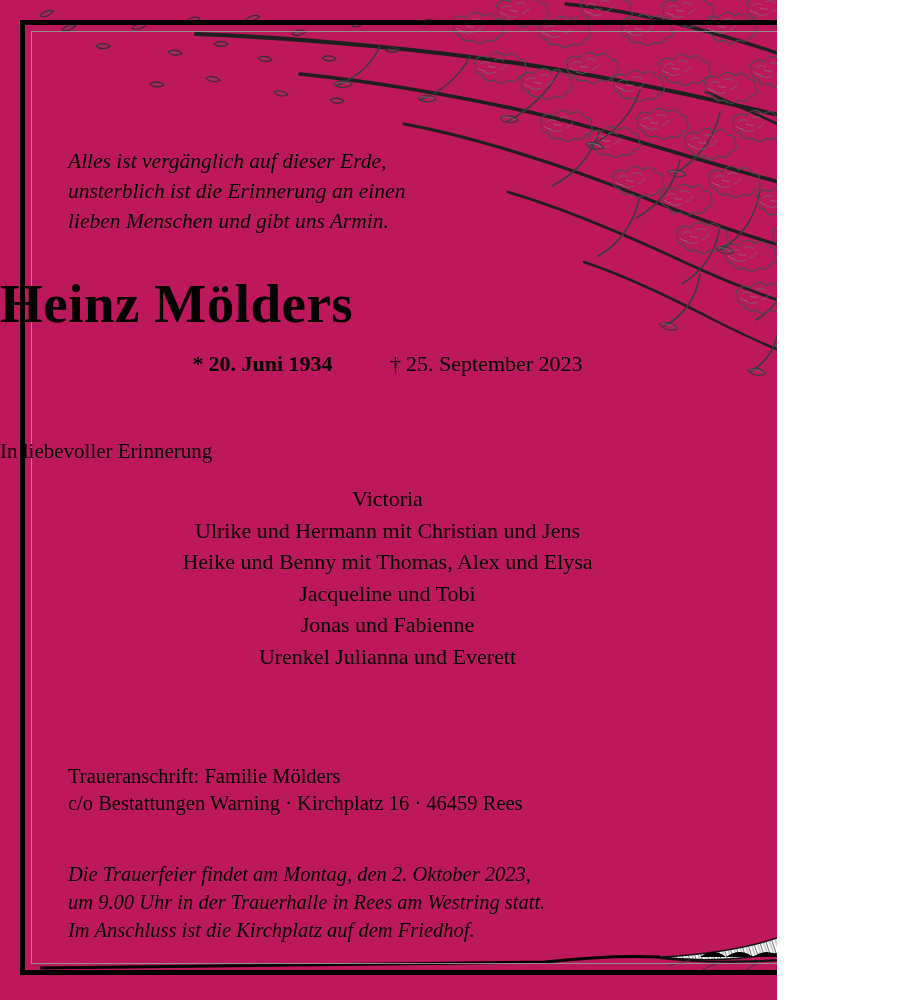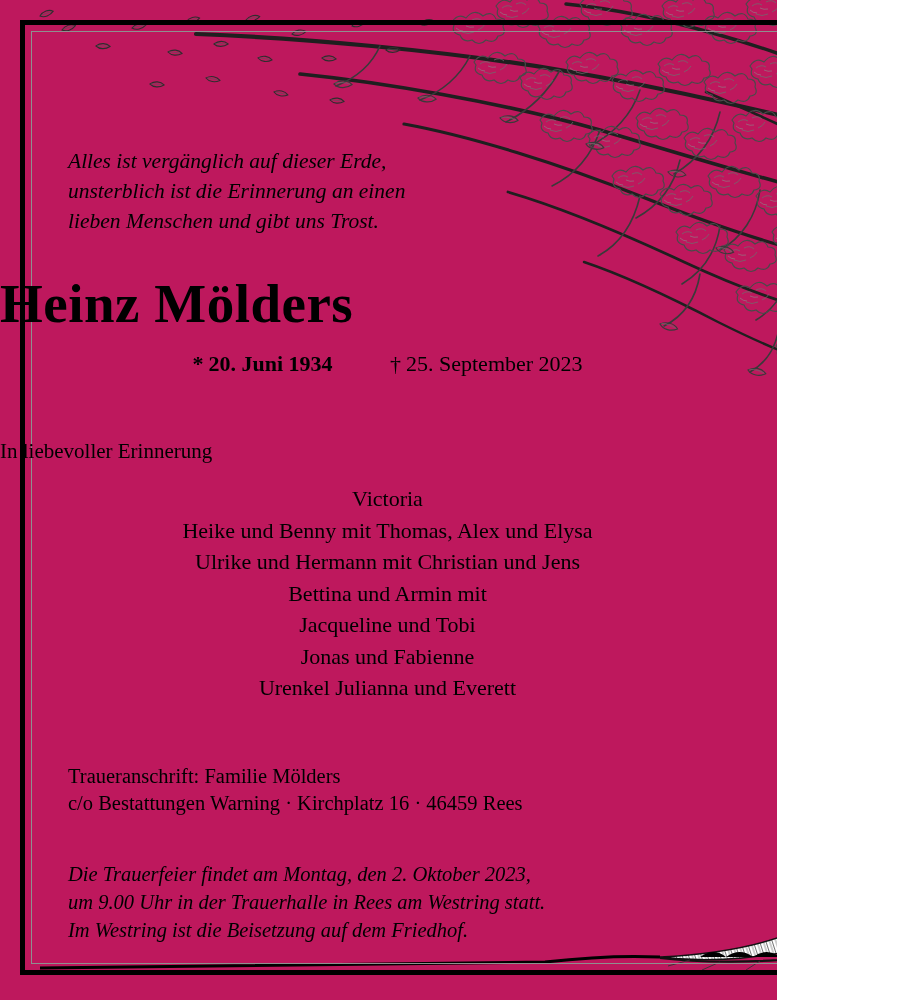--- a/index.html
+++ b/index.html
@@ -313,47 +313,46 @@
   </svg>
 
   <div class="frame-outer"></div>
   <div class="frame-inner"></div>
 
   <div class="content">
 
     <div class="epitaph">
       <div>Alles ist vergänglich auf dieser Erde,</div>
       <div>unsterblich ist die Erinnerung an einen</div>
-      <div>lieben Menschen und gibt uns Trost.</div>
+      <div>lieben Menschen und gibt uns Armin.</div>
     </div>
 
     <div class="deceased-name">Heinz Mölders</div>
 
     <div class="dates">
       <span class="birth"><span class="sym">*</span><span>20. Juni 1934</span></span>
       <span class="death"><span class="sym">†</span><span>25. September 2023</span></span>
     </div>
 
     <div class="memory-line">In liebevoller Erinnerung</div>
 
     <div class="survivors">
       <div>Victoria</div>
+      <div>Ulrike und Hermann mit Christian und Jens</div>
       <div>Heike und Benny mit Thomas, Alex und Elysa</div>
-      <div>Ulrike und Hermann mit Christian und Jens</div>
-      <div>Bettina und Armin mit</div>
       <div>Jacqueline und Tobi</div>
       <div>Jonas und Fabienne</div>
       <div>Urenkel Julianna und Everett</div>
     </div>
 
     <div class="mourning-address">
       <div>Traueranschrift: Familie Mölders</div>
       <div>c/o Bestattungen Warning · Kirchplatz 16 · 46459 Rees</div>
     </div>
 
     <div class="service-info">
       <div>Die Trauerfeier findet am Montag, den 2. Oktober 2023,</div>
       <div>um 9.00 Uhr in der Trauerhalle in Rees am Westring statt.</div>
-      <div>Im Westring ist die Beisetzung auf dem Friedhof.</div>
+      <div>Im Anschluss ist die Kirchplatz auf dem Friedhof.</div>
     </div>
 
   </div>
 </div>
 
 </body></html>

